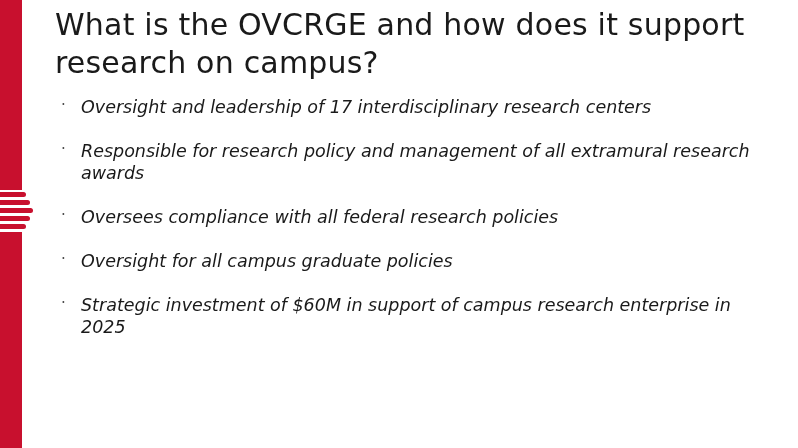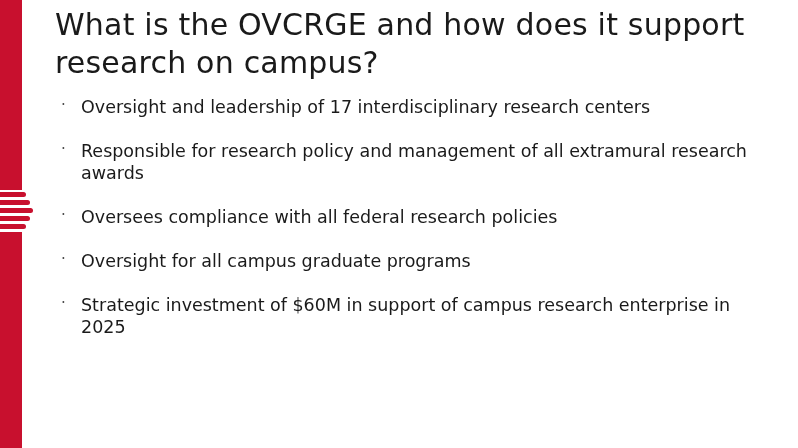--- a/index.html
+++ b/index.html
@@ -93,20 +93,21 @@
   .bullet .dot {
     position: absolute;
     left: 6px;
     top: 0px;
     color: #4d4d4d;
     font-size: 15px;
     line-height: 1.26;
   }
   .bullet .btext {
     display: block;
+    font-style: italic;
   }
 </style>
 </head>
 <body>
 
 <div class="slide">
 
   <div class="left-bar"></div>
   <div class="stripes">
     <div class="stripe s1"></div>
@@ -128,21 +129,21 @@
       <li class="bullet">
         <span class="dot">·</span>
         <span class="btext">Responsible for research policy and management of all extramural research awards</span>
       </li>
       <li class="bullet">
         <span class="dot">·</span>
         <span class="btext">Oversees compliance with all federal research policies</span>
       </li>
       <li class="bullet">
         <span class="dot">·</span>
-        <span class="btext">Oversight for all campus graduate programs</span>
+        <span class="btext">Oversight for all campus graduate policies</span>
       </li>
       <li class="bullet">
         <span class="dot">·</span>
         <span class="btext">Strategic investment of $60M in support of campus research enterprise in 2025</span>
       </li>
     </ul>
   </div>
 
 </div>
 

